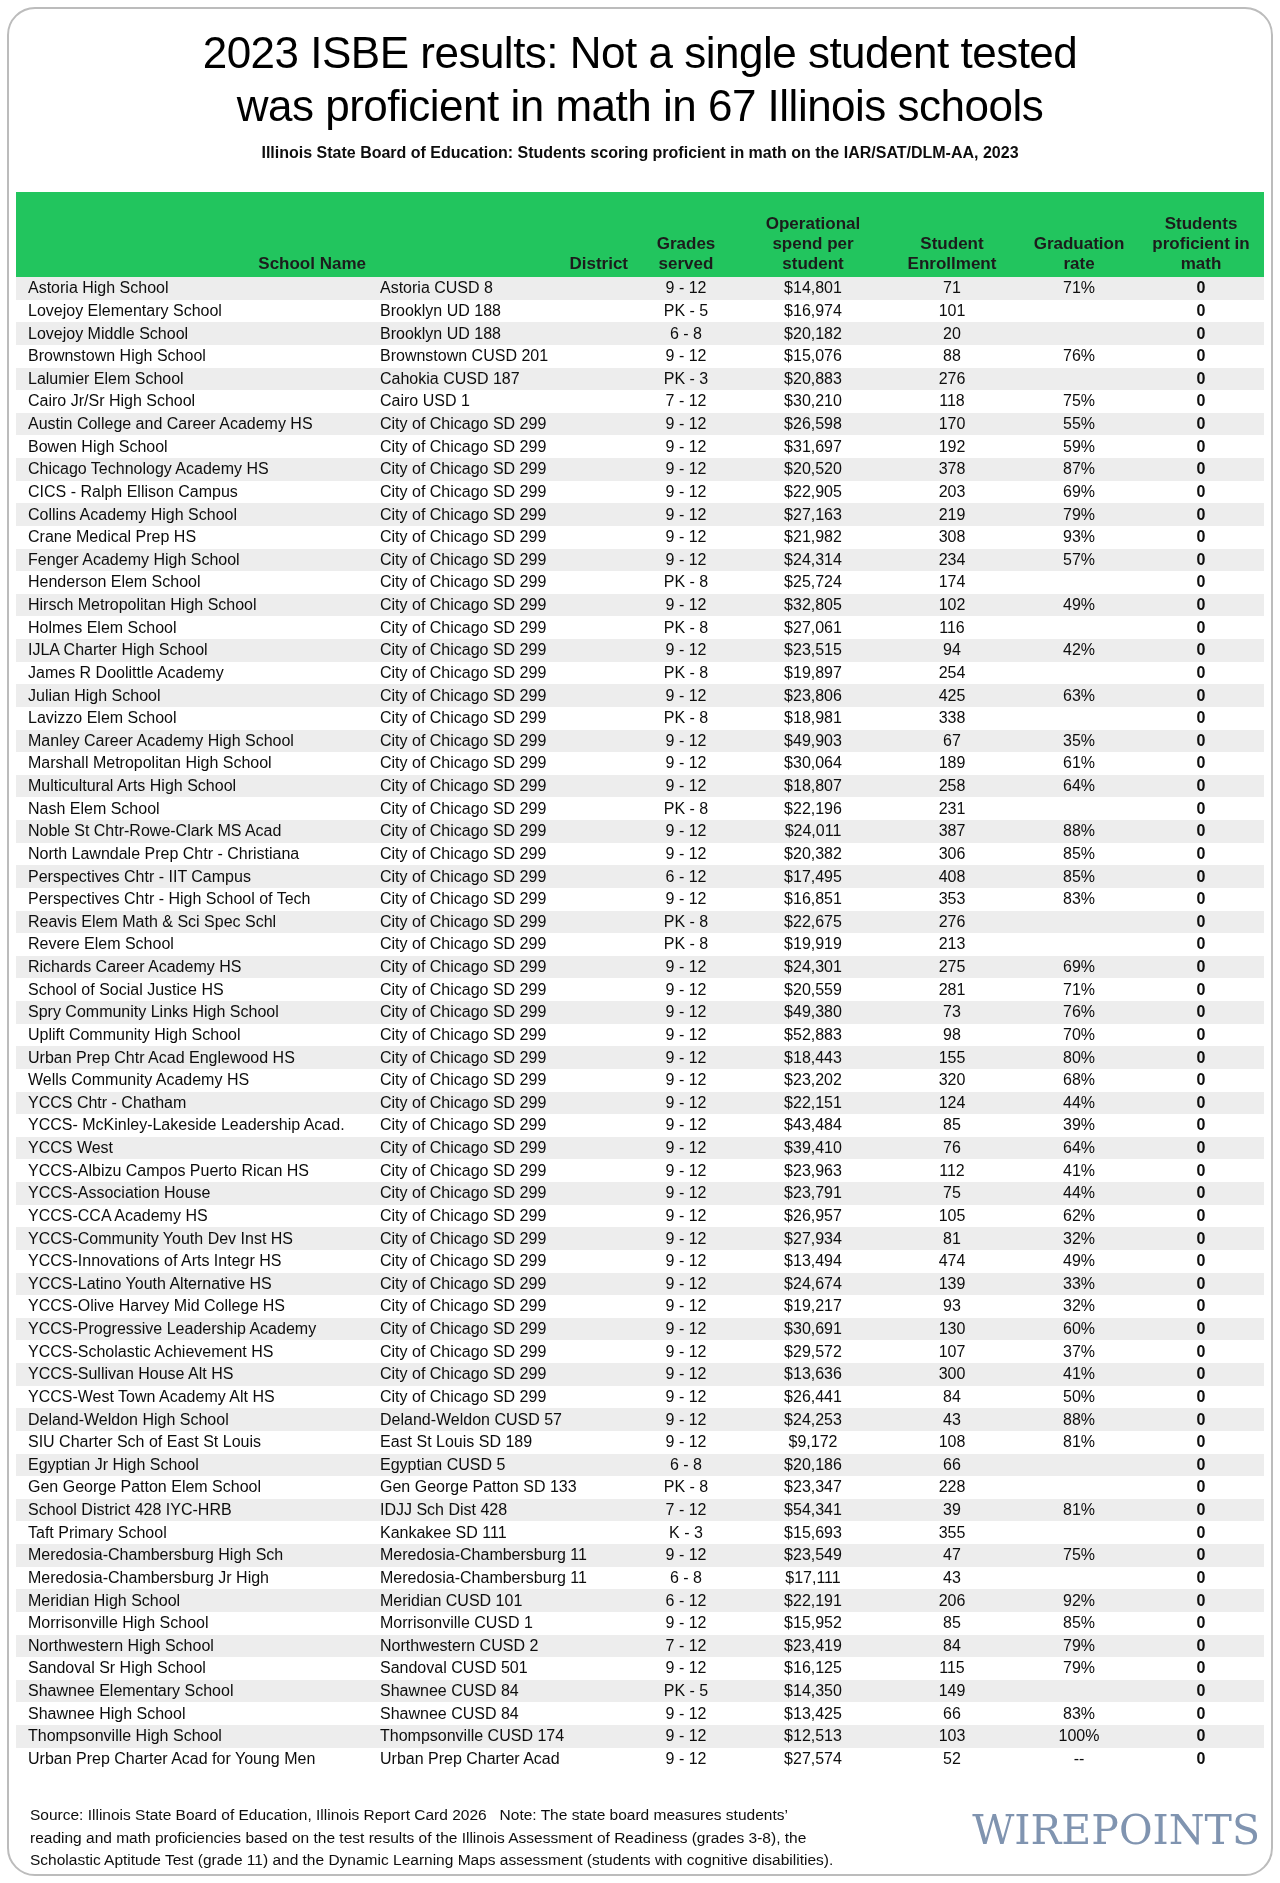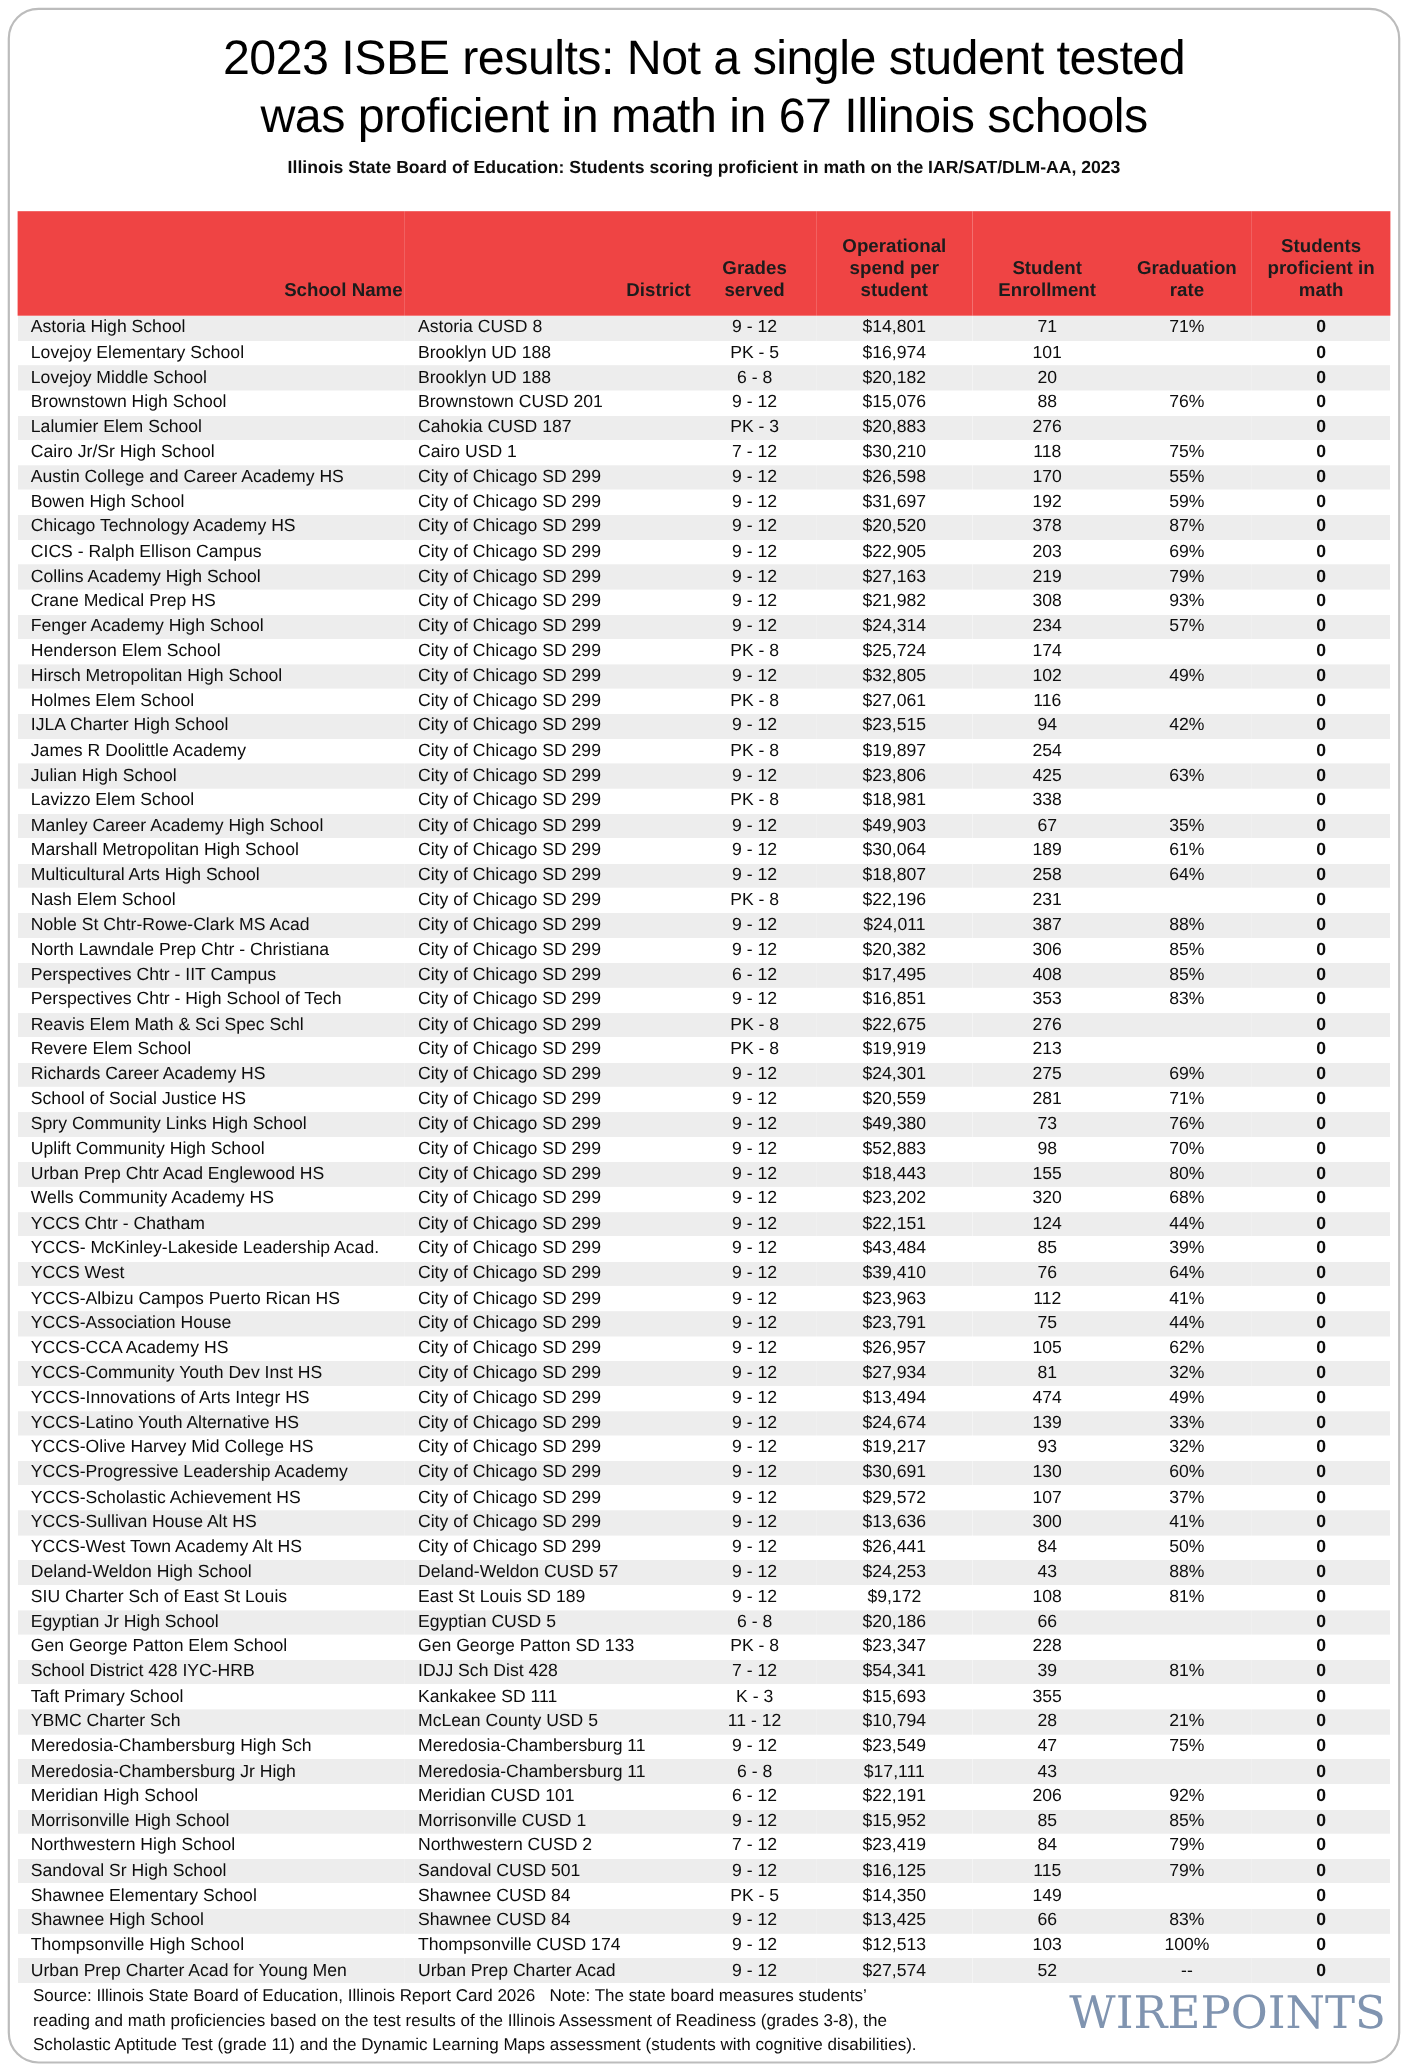--- a/index.html
+++ b/index.html
@@ -18,21 +18,21 @@
   }
   .subtitle{
     margin:9px 40px 0;text-align:center;
     font-size:16px;line-height:24px;font-weight:bold;color:#0d0d0d;
   }
   .table-wrap{position:absolute;left:16px;top:192px;width:1248px;}
   table{border-collapse:collapse;table-layout:fixed;width:1248px;}
   col.w0{width:352px;} col.w1{width:262px;} col.w2{width:112px;}
   col.w3{width:142px;} col.w4{width:136px;} col.w5{width:118px;} col.w6{width:126px;}
   thead th{
-    background:#ef4444;height:82px;vertical-align:bottom;padding:0 2px 13px 2px;
+    background:#22c55e;height:82px;vertical-align:bottom;padding:0 2px 3px 2px;
     font-size:17px;line-height:20px;font-weight:bold;color:#1c1c1c;
     text-align:center;white-space:pre-line;margin-top:44px;
   }
   thead th.c-0,thead th.c-1{text-align:right;padding-left:12px;}
   tbody td{
     height:22.63px;padding:0 2px;font-size:16px;line-height:16px;color:#0d0d0d;
     text-align:center;overflow:hidden;white-space:nowrap;
   }
   tbody td.c-0,tbody td.c-1{text-align:left;padding-left:12px;}
   tbody tr:nth-child(odd) td{background:#ededed;}
@@ -588,29 +588,20 @@
         <tr>
           <td class="c-0">Taft Primary School</td>
           <td class="c-1">Kankakee SD 111</td>
           <td class="c-2">K - 3</td>
           <td class="c-3">$15,693</td>
           <td class="c-4">355</td>
           <td class="c-5"></td>
           <td class="c-6">0</td>
         </tr>
         <tr>
-          <td class="c-0">YBMC Charter Sch</td>
-          <td class="c-1">McLean County USD 5</td>
-          <td class="c-2">11 - 12</td>
-          <td class="c-3">$10,794</td>
-          <td class="c-4">28</td>
-          <td class="c-5">21%</td>
-          <td class="c-6">0</td>
-        </tr>
-        <tr>
           <td class="c-0">Meredosia-Chambersburg High Sch</td>
           <td class="c-1">Meredosia-Chambersburg 11</td>
           <td class="c-2">9 - 12</td>
           <td class="c-3">$23,549</td>
           <td class="c-4">47</td>
           <td class="c-5">75%</td>
           <td class="c-6">0</td>
         </tr>
         <tr>
           <td class="c-0">Meredosia-Chambersburg Jr High</td>

